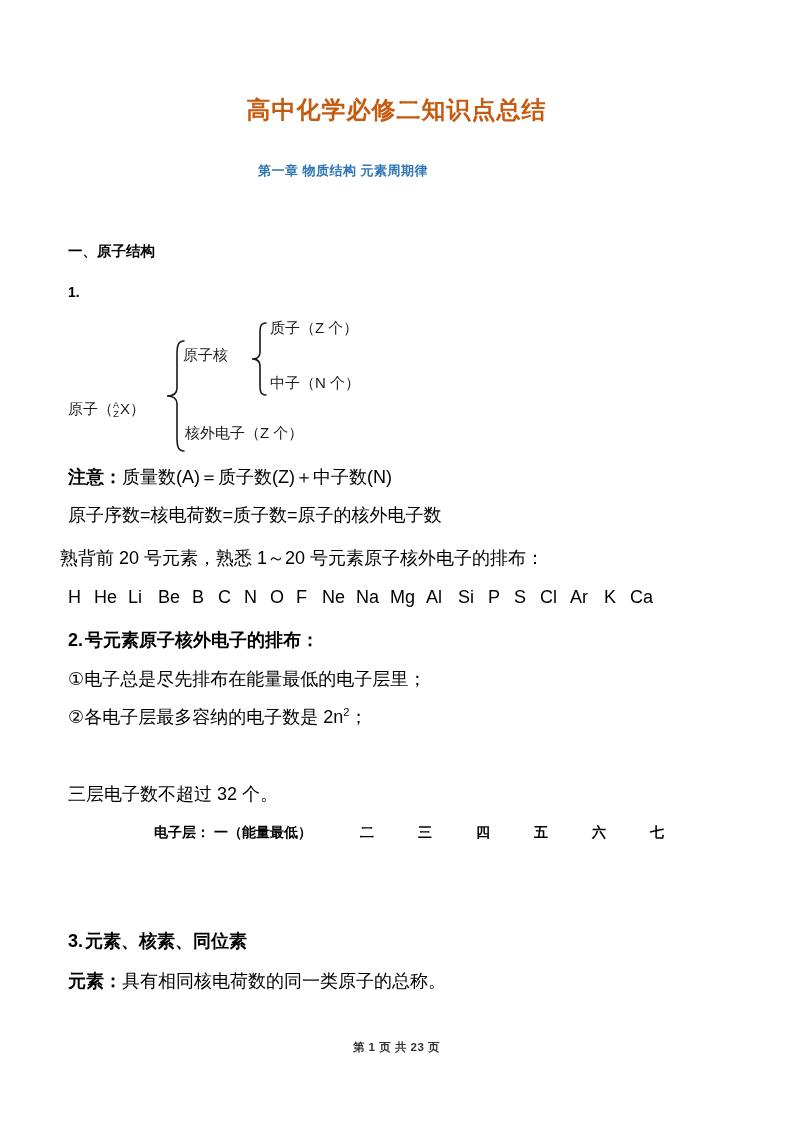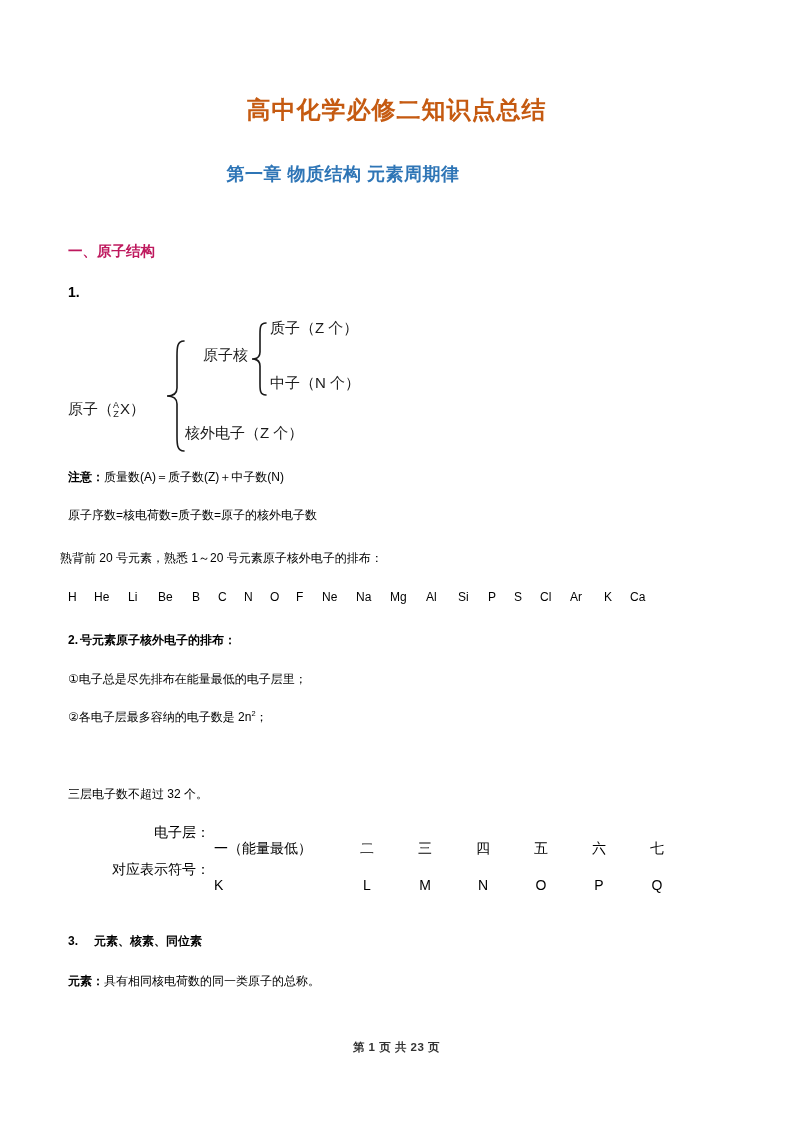--- a/index.html
+++ b/index.html
@@ -31,38 +31,38 @@
     font-weight: bold;
     color: #C55A11;
     letter-spacing: 1px;
   }
   .doc-subtitle {
     position: absolute;
     left: 0;
     top: 162px;
     width: 686px;
     text-align: center;
-    font-size: 18px;
+    font-size: 13px;
     font-weight: bold;
     color: #2E75B6;
     letter-spacing: 0.5px;
   }
 
   
   .blk {
     position: absolute;
-    font-size: 12px;
+    font-size: 18px;
     line-height: 22px;
     color: #000000;
     white-space: nowrap;
   }
 
   .h-section {
     font-weight: bold;
-    color: #be185d;
+    color: #000000;
     font-size: 14.5px;
   }
   .bold { font-weight: bold; }
 
   .num-label { font-weight: bold; font-size: 14px; }
 
   sup.sm {
     font-size: 0.62em;
     vertical-align: super;
     line-height: 0;
@@ -82,21 +82,21 @@
     position: absolute;
     white-space: nowrap;
     font-size: 15px;
     line-height: 18px;
   }
   .atom-root {
     left: 8px;
     top: 88px;
   }
   .nucleus {
-    left: 143px;
+    left: 123px;
     top: 34px;
   }
   .proton {
     left: 210px;
     top: 7px;
   }
   .neutron {
     left: 210px;
     top: 62px;
   }
@@ -135,32 +135,32 @@
   .shell-table {
     position: absolute;
     left: 60px;
     top: 822px;
     width: 620px;
     font-size: 14px;
     line-height: 21px;
   }
   .shell-row {
     display: flex;
-    align-items: flex-start;
-    white-space: nowrap;
+    align-items: center;
+    white-space: nowrap;
+    font-weight: bold;
   }
   .shell-row .lbl {
     text-align: right;
     flex: 0 0 auto;
     white-space: nowrap;
   }
   .shell-row .cell {
     flex: 0 0 auto;
     text-align: center;
-    margin-top: 16px;
   }
   .row-shell .lbl { width: 150px; }
   .row-sym  .lbl { width: 150px; font-size: 14px; }
   .c-first { width: 124px; text-align: left !important; padding-left: 4px; }
   .c-n { width: 58px; }
 
   
   .footer {
     position: absolute;
     left: 0;
@@ -241,34 +241,24 @@
     <div class="shell-row row-shell">
       <span class="lbl">电子层：</span>
       <span class="cell c-first" id="shell-cell-0">一（能量最低）</span>
       <span class="cell c-n" id="shell-cell-1">二</span>
       <span class="cell c-n" id="shell-cell-2">三</span>
       <span class="cell c-n" id="shell-cell-3">四</span>
       <span class="cell c-n" id="shell-cell-4">五</span>
       <span class="cell c-n" id="shell-cell-5">六</span>
       <span class="cell c-n" id="shell-cell-6">七</span>
     </div>
-    <div class="shell-row row-sym">
-      <span class="lbl">对应表示符号：</span>
-      <span class="cell c-first" id="sym-cell-0">K</span>
-      <span class="cell c-n" id="sym-cell-1">L</span>
-      <span class="cell c-n" id="sym-cell-2">M</span>
-      <span class="cell c-n" id="sym-cell-3">N</span>
-      <span class="cell c-n" id="sym-cell-4">O</span>
-      <span class="cell c-n" id="sym-cell-5">P</span>
-      <span class="cell c-n" id="sym-cell-6">Q</span>
-    </div>
   </div>
 
   <div class="blk" style="left:68px; top:930px;">
-    <span class="bold">3.</span><span class="bold" style="margin-left:16px;">元素、核素、同位素</span>
+    <span class="bold">3.</span><span class="bold" style="margin-left:2px;">元素、核素、同位素</span>
   </div>
 
   <div class="blk" style="left:68px; top:970px;">
     <span class="bold">元素：</span><span>具有相同核电荷数的同一类原子的总称。</span>
   </div>
 
   <div class="footer">第 1 页 共 23 页</div>
 
 </div>
 

